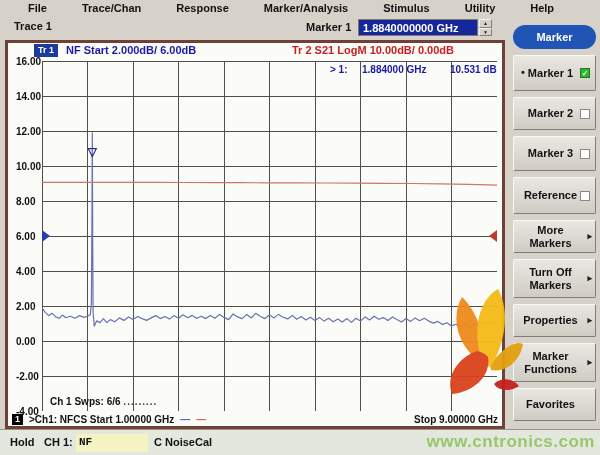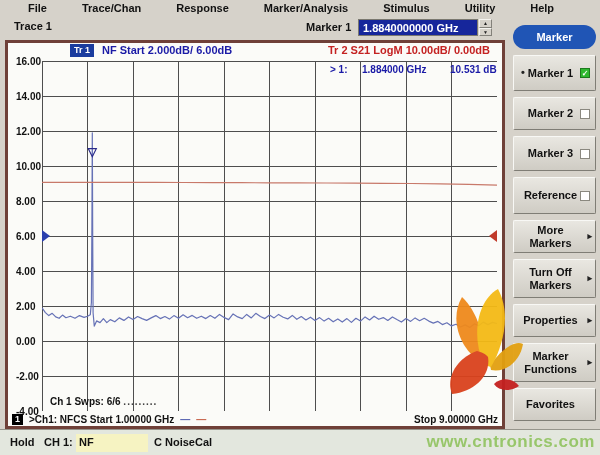--- a/index.html
+++ b/index.html
@@ -32,21 +32,21 @@
   .spinner div{
     flex:1; background:#d6d2ca; border:1px solid;
     border-color:#f5f4f0 #83817a #83817a #f5f4f0;
     font-size:5px; line-height:6px; text-align:center; color:#222; cursor:pointer;
   }
   
   .screen{
     position:absolute; left:5px; top:40px; width:500px; height:389px;
     background:#fbfbf8; border:3px solid #6f4038;
   }
-  .trace-hdr{ position:absolute; left:0; top:0; width:494px; height:16px; font-size:11px; font-weight:700;margin-left:36px; }
+  .trace-hdr{ position:absolute; left:0; top:0; width:494px; height:16px; font-size:11px; font-weight:700; }
   .tr1-badge{
     position:absolute; left:26px; top:1px; height:13px; line-height:13px;
     background:#1b3c9e; color:#fff; font-size:9px; font-weight:700; padding:0 4px;
   }
   .tr1-text{ position:absolute; left:58px; top:1px; color:#1a1aa6; white-space:nowrap; }
   .tr2-text{ position:absolute; left:284px; top:1px; color:#c42222; white-space:nowrap; }
   .ylabels{ position:absolute; left:0; top:18px; width:29px; height:360px; }
   .ylabels div{ position:absolute; right:2px; width:19px; text-align:right; font-size:10px; font-weight:700; }
   #plot-svg{ position:absolute; left:34px; top:18px; z-index:1; }
   .readout{ position:absolute; top:21px; z-index:2; font-size:10px; font-weight:700; color:#1a1aa6; white-space:nowrap; }
@@ -93,21 +93,21 @@
   .bullet{ position:absolute; left:7px; top:50%; margin-top:-7px; font-size:11px; color:#222; }
   .arrow{ position:absolute; right:3px; top:50%; margin-top:-6px; font-size:9px; color:#222; }
   
   .statusbar{
     position:absolute; left:0; top:429px; width:600px; height:26px;
     background:#e3e7de; border-top:1px solid #96948b;
     font-size:11px; font-weight:700;
   }
   .statusbar .hold{ position:absolute; left:10px; top:6px; }
   .statusbar .ch{ position:absolute; left:44px; top:6px; }
-  .nf-patch{ position:absolute; left:76px; top:4px; width:72px; height:17px; background:#f6f3c2; padding:2px 0 16px 3px; }
+  .nf-patch{ position:absolute; left:76px; top:4px; width:72px; height:17px; background:#f6f3c2; padding:2px 0 16px 3px;font-family:Liberation Mono, monospace; }
   .statusbar .cal{ position:absolute; left:154px; top:6px; }
   .watermark{
     position:absolute; right:5px; top:432px; z-index:5;
     font-size:17px; font-weight:700; letter-spacing:0.5px;
     color:rgba(132,190,78,0.8); white-space:nowrap;
   }
 </style>
 </head>
 <body>
 

